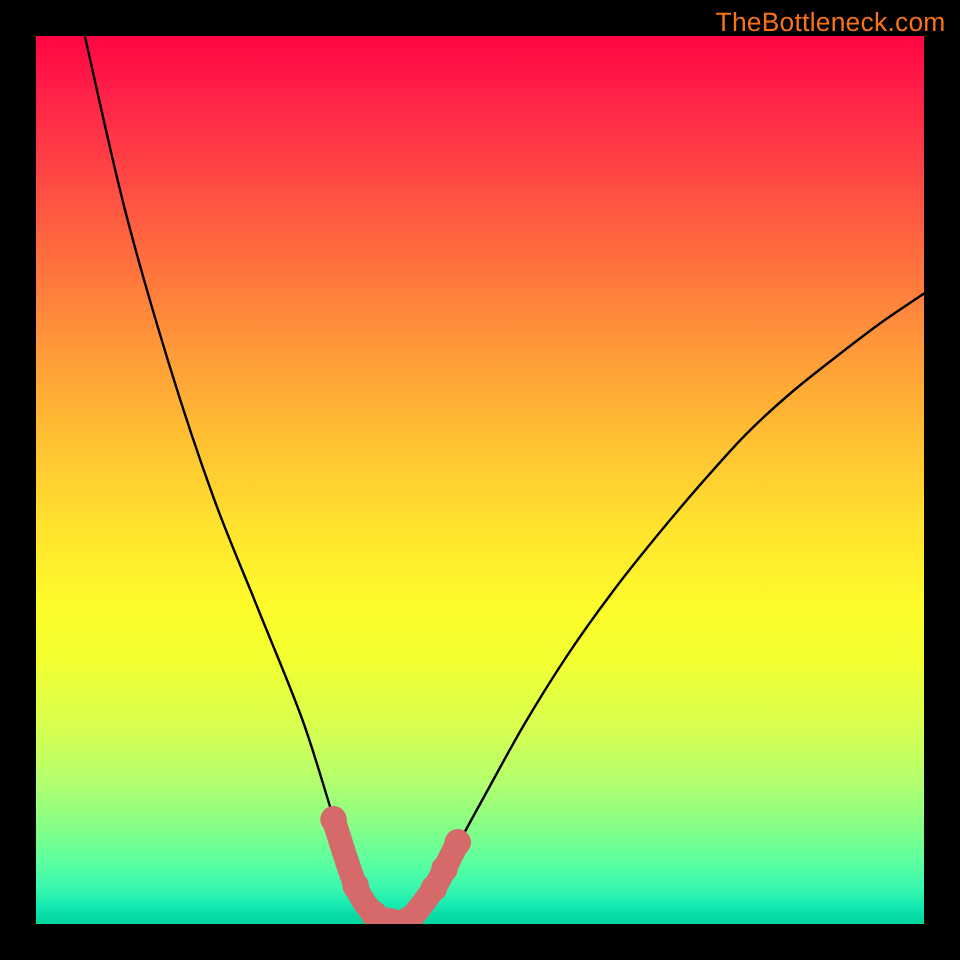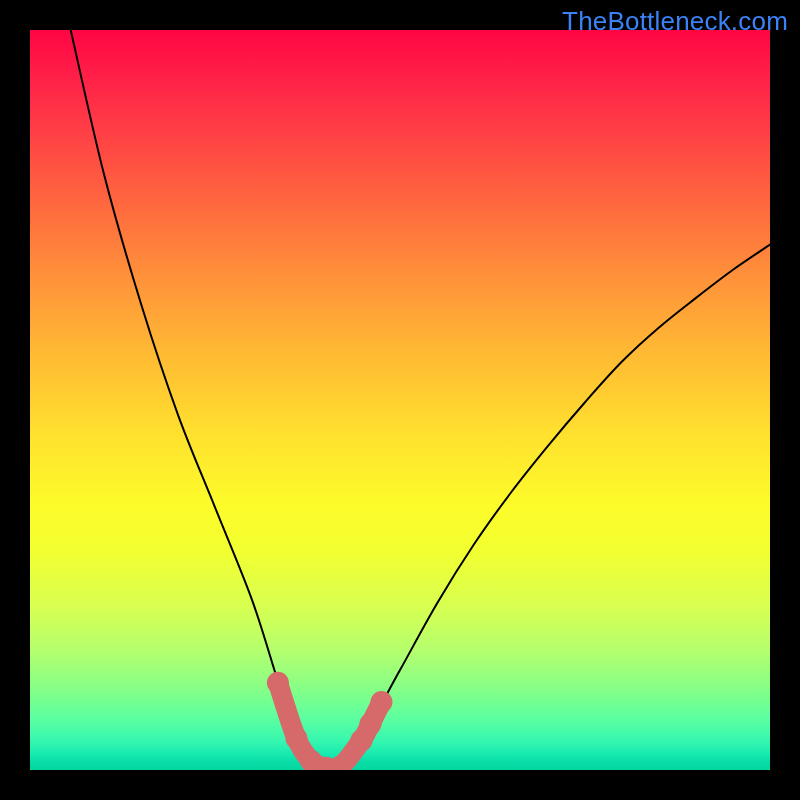--- a/index.html
+++ b/index.html
@@ -44,22 +44,22 @@
       #37f7af 96%,
       #15e9b0 98%,
       #08dca6 99%,
       #05d69f 100%
     );
   }
   .watermark {
     position: absolute;
     top: 6px;
     right: 12px;
-    color: #3b82f6;
-    font-size: 26px;
+    color: #f97316;
+    font-size: 22px;
     font-weight: 500;
     letter-spacing: 0.2px;
     user-select: none;
   }
   svg.curve {
     position: absolute;
     left: 0;
     top: 0;
     width: 740px;
     height: 740px;

